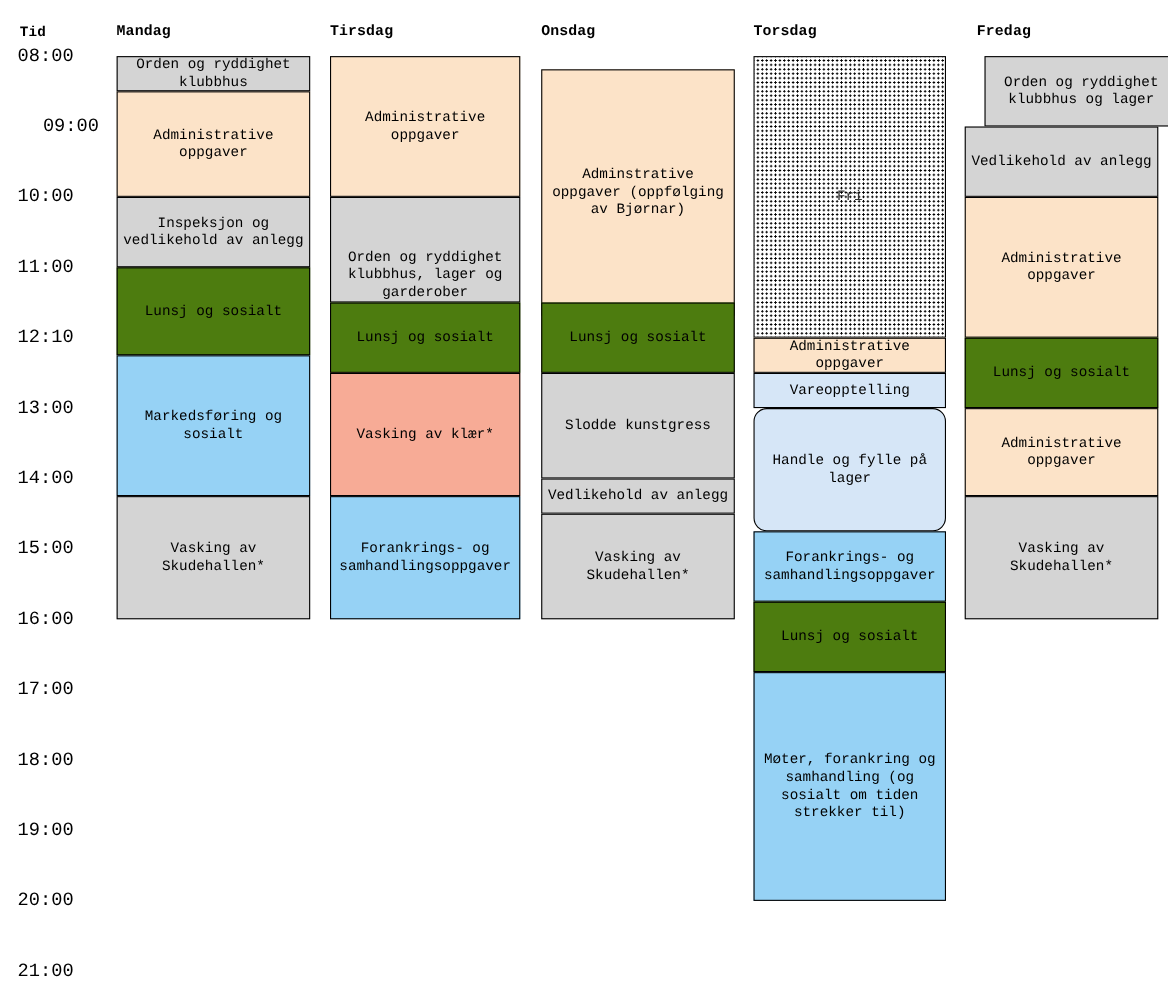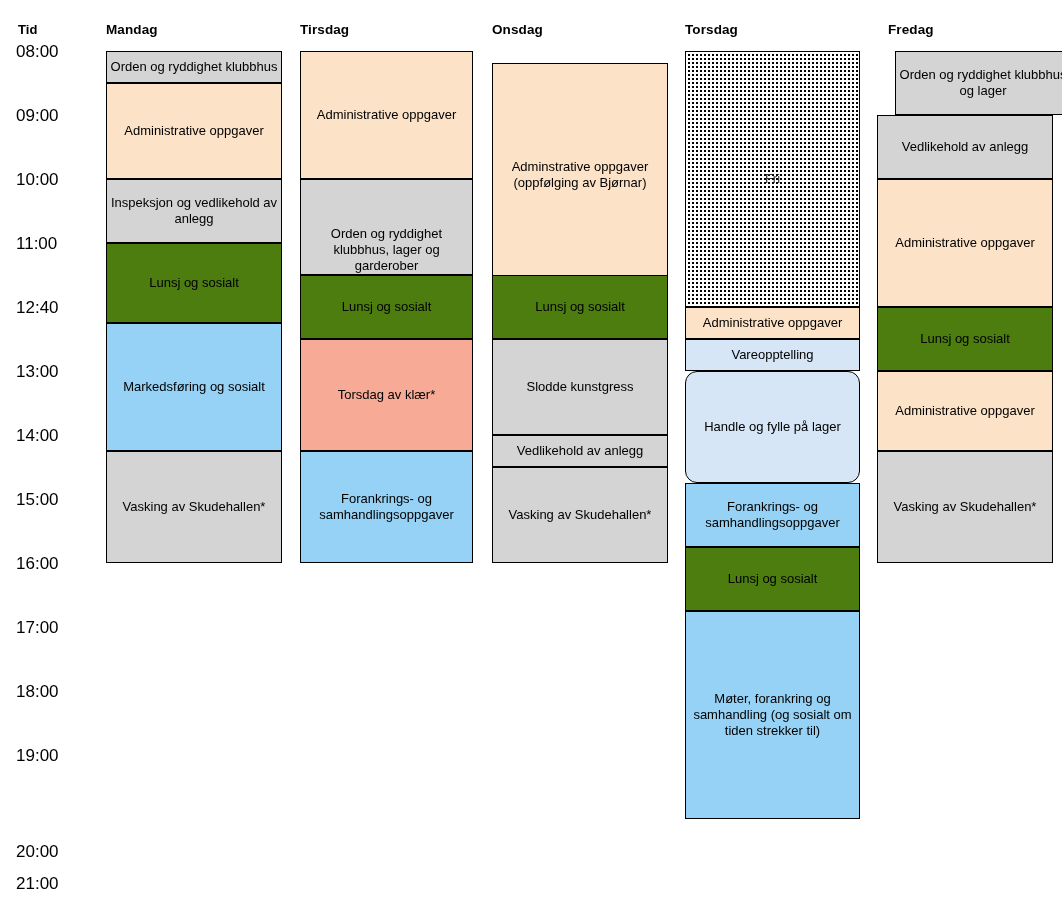--- a/index.html
+++ b/index.html
@@ -11,20 +11,21 @@
     width: 1062px;
     height: 904px;
     font-family: "Liberation Sans", sans-serif;
     color: #000000;
     overflow: hidden;
   }
   #schedule {
     position: relative;
     width: 1062px;
     height: 760px;
+    font-family: Liberation Mono, monospace;
   }
   
   .time-header {
     position: absolute;
     font-size: 13px;
     font-weight: bold;
     color: #000;
     left: 18px;
     top: 22px;
     letter-spacing: 0.1px;
@@ -84,32 +85,32 @@
     z-index: 5;
   }
 </style>
 </head>
 <body>
 
 <div id="schedule">
   <div class="time-header">Tid</div>
   <div id="time-labels">
       <div class="time-label" style="top: 45px;">08:00</div>
-      <div class="time-label" style="top: 109px;">09:00</div>
+      <div class="time-label" style="top: 109px; margin-left: 23px;">09:00</div>
       <div class="time-label" style="top: 173px;">10:00</div>
       <div class="time-label" style="top: 237px;">11:00</div>
-      <div class="time-label" style="top: 301px;">12:40</div>
+      <div class="time-label" style="top: 301px;">12:10</div>
       <div class="time-label" style="top: 365px;">13:00</div>
       <div class="time-label" style="top: 429px;">14:00</div>
       <div class="time-label" style="top: 493px;">15:00</div>
       <div class="time-label" style="top: 557px;">16:00</div>
       <div class="time-label" style="top: 621px;">17:00</div>
       <div class="time-label" style="top: 685px;">18:00</div>
       <div class="time-label" style="top: 749px;">19:00</div>
-      <div class="time-label" style="top: 813px; margin-top: 32px;">20:00</div>
+      <div class="time-label" style="top: 813px;">20:00</div>
       <div class="time-label" style="top: 877px;">21:00</div>
     </div>
   <div id="day-headers">
       <div class="day-header" style="left: 106px;">Mandag</div>
       <div class="day-header" style="left: 300px;">Tirsdag</div>
       <div class="day-header" style="left: 492px;">Onsdag</div>
       <div class="day-header" style="left: 685px;">Torsdag</div>
       <div class="day-header" style="left: 877px; padding-left: 11px;">Fredag</div>
     </div>
   <div id="events-layer">
@@ -134,21 +135,21 @@
       <div class="event ev-orange" style="left: 300px; top: 51px; width: 173px; height: 128px;">
         <span>Administrative oppgaver</span>
       </div>
       <div class="event ev-grey" style="left: 300px; top: 179px; width: 173px; height: 96px; align-items: flex-end;">
         <span>Orden og ryddighet klubbhus, lager og garderober</span>
       </div>
       <div class="event ev-yellow" style="left: 300px; top: 275px; width: 173px; height: 64px;">
         <span>Lunsj og sosialt</span>
       </div>
       <div class="event ev-salmon" style="left: 300px; top: 339px; width: 173px; height: 112px;">
-        <span>Torsdag av klær*</span>
+        <span>Vasking av klær*</span>
       </div>
       <div class="event ev-blue" style="left: 300px; top: 451px; width: 173px; height: 112px;">
         <span>Forankrings- og samhandlingsoppgaver</span>
       </div>
       <div class="event ev-orange" style="left: 492px; top: 51px; width: 176px; height: 224px; margin-top: 12px;">
         <span>Adminstrative oppgaver (oppfølging av Bjørnar)</span>
       </div>
       <div class="event ev-yellow" style="left: 492px; top: 275px; width: 176px; height: 64px;">
         <span>Lunsj og sosialt</span>
       </div>

